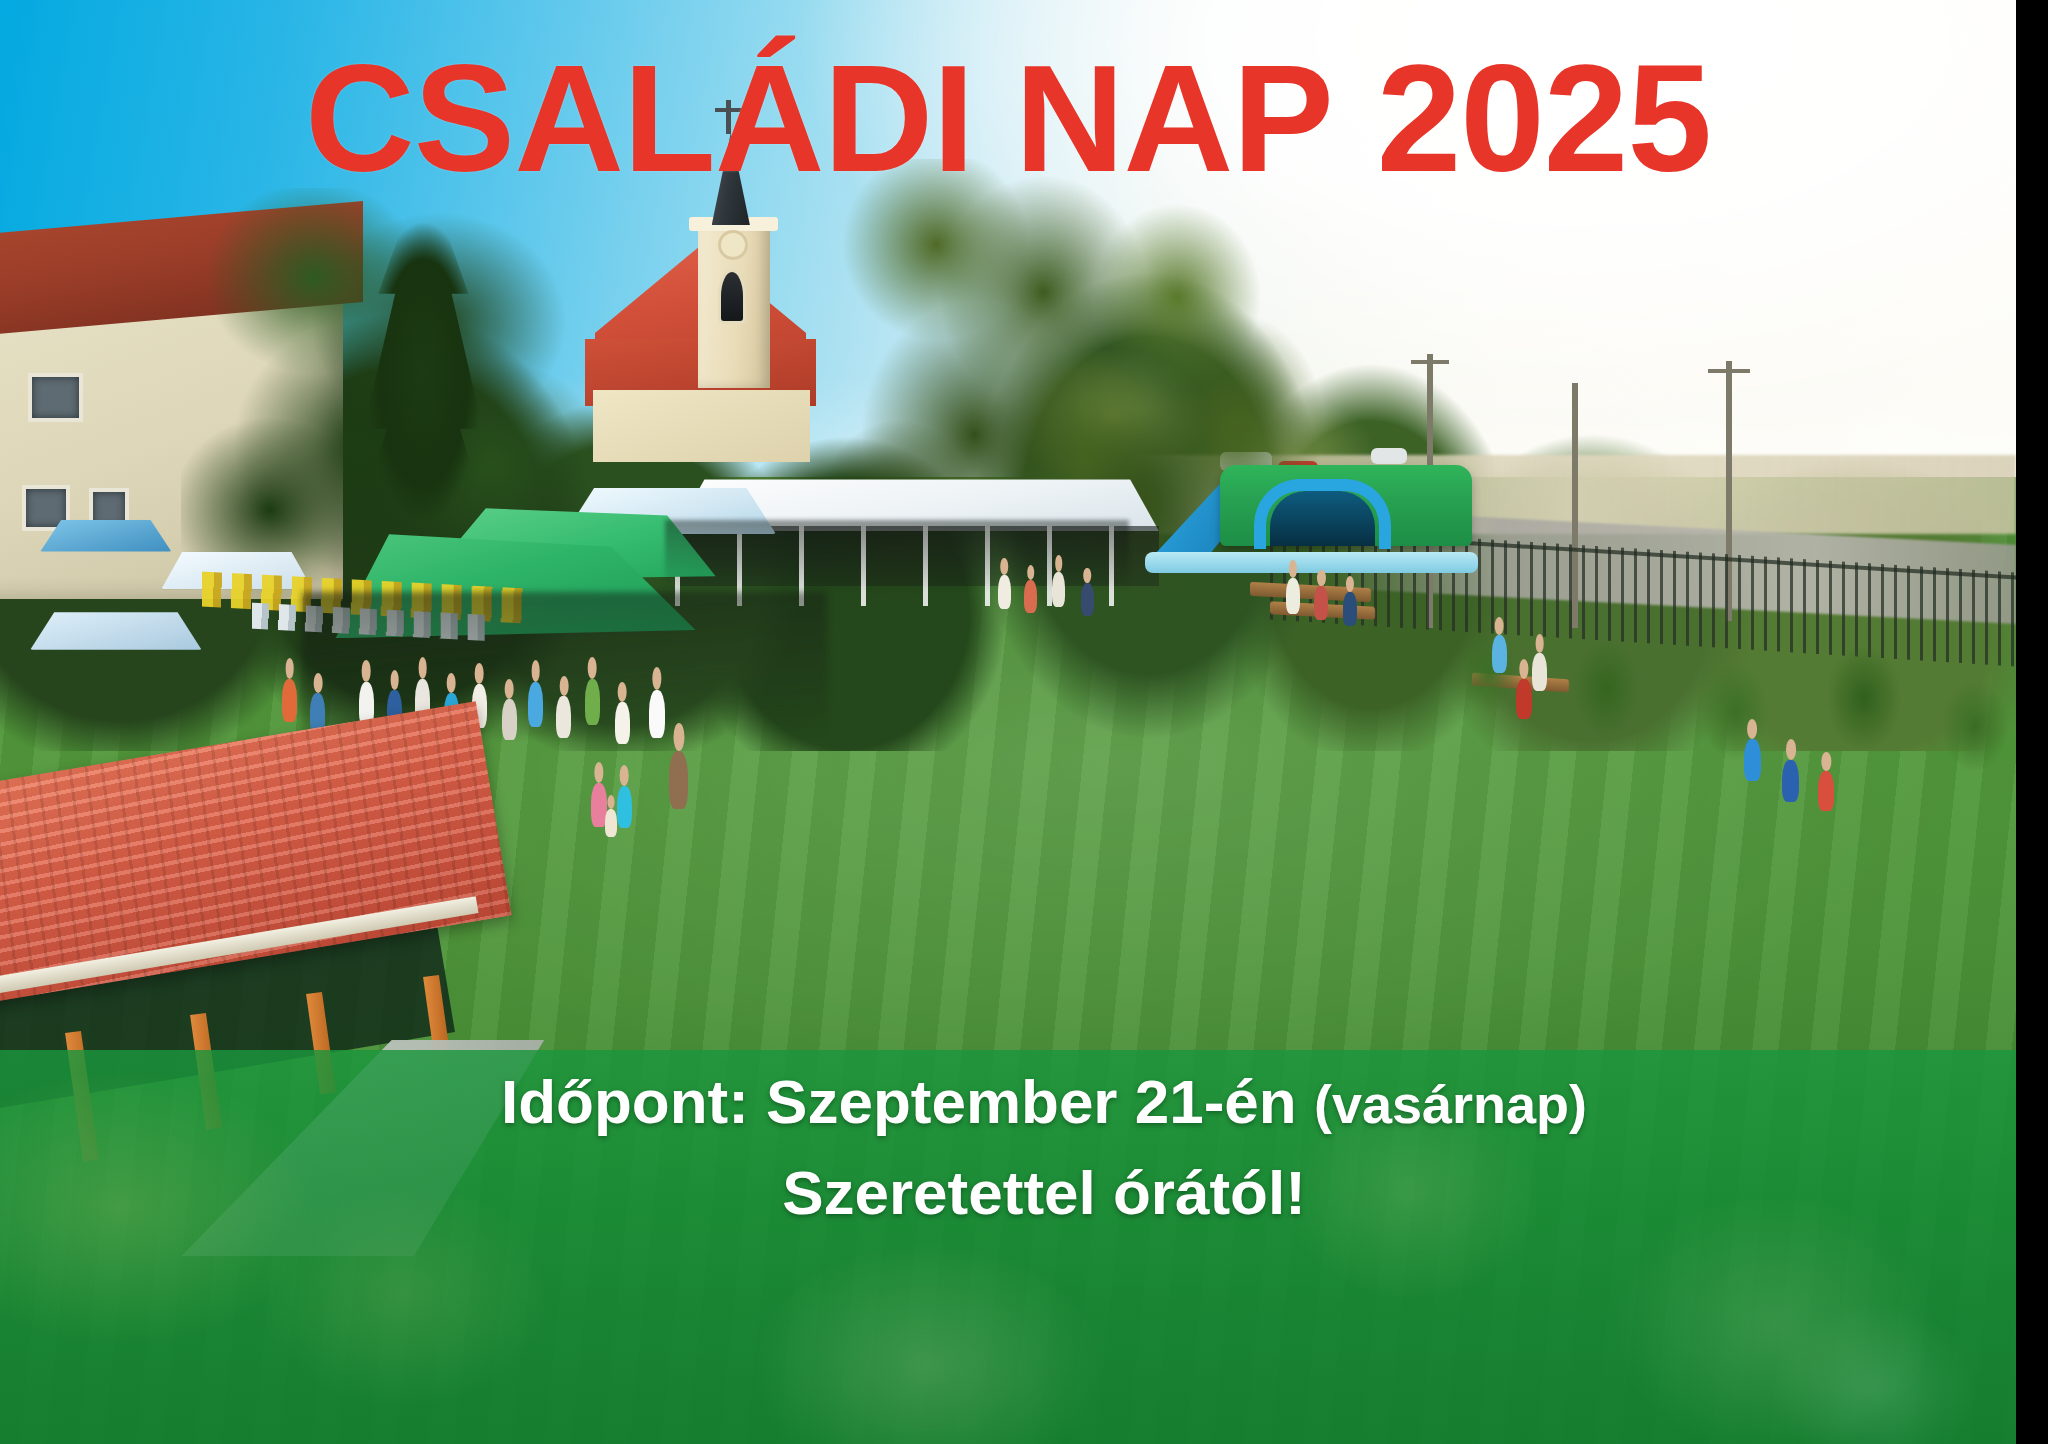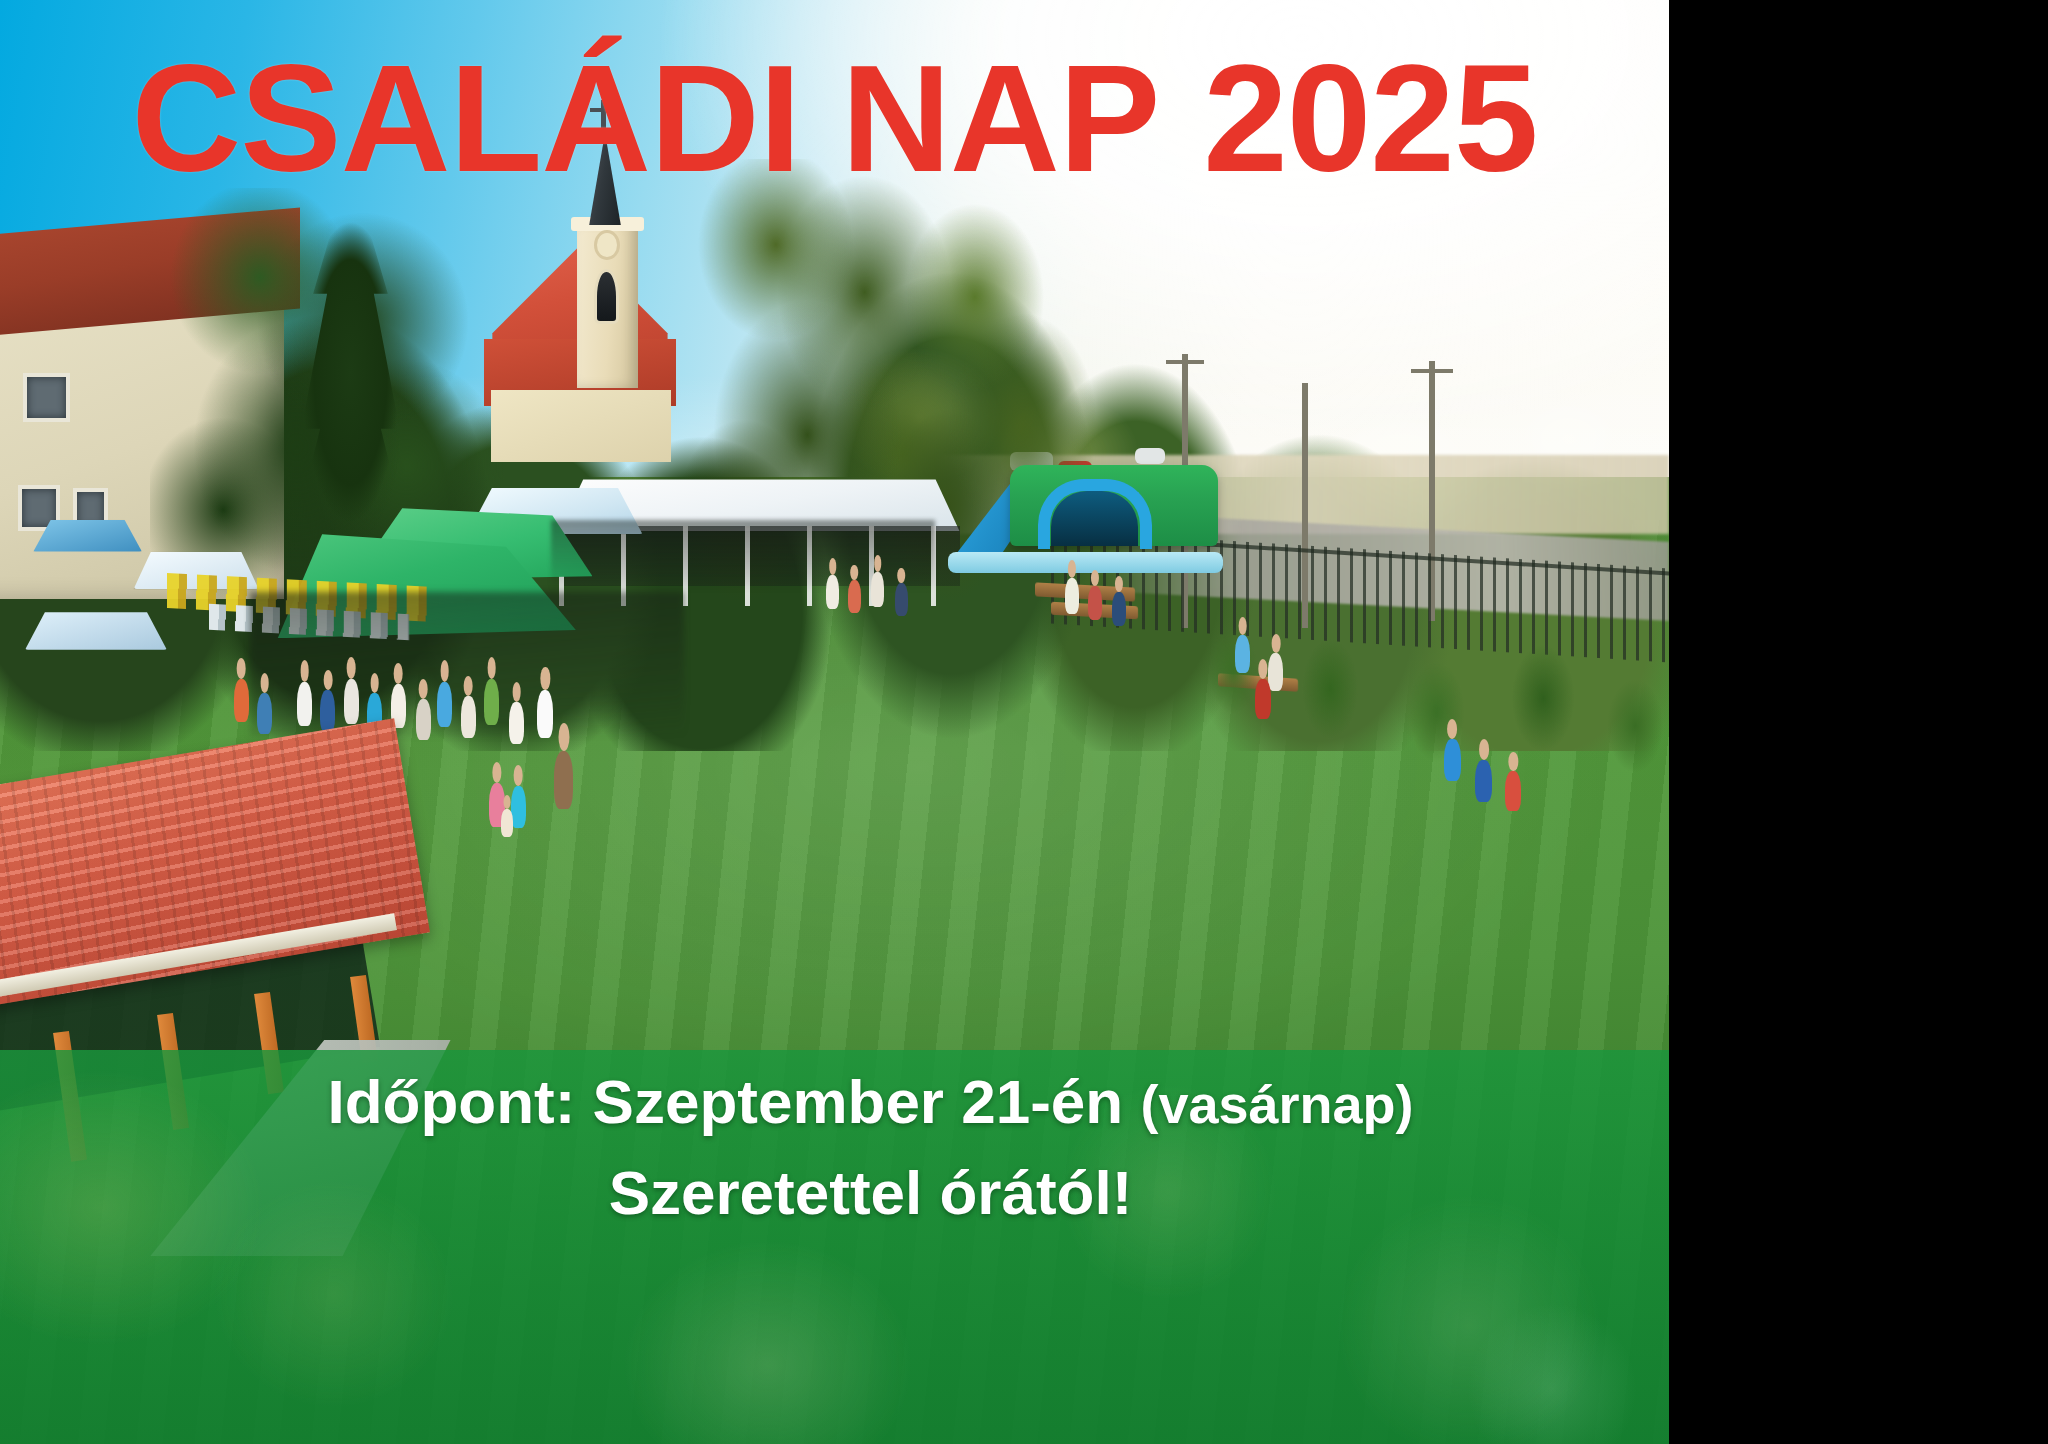--- a/index.html
+++ b/index.html
@@ -1,21 +1,21 @@
 <!DOCTYPE html>
 <html lang="hu"><head>
 <meta charset="utf-8">
 <title>Családi Nap 2025</title>
 <style>
   html,body{margin:0;padding:0;background:#000;}
   body{font-family:"Liberation Sans","DejaVu Sans",sans-serif;}
 
   .poster{
     position:relative;
-    width:1669px;height:1444px;
+    width:2016px;height:1444px;
     overflow:hidden;
     background:#cfe9f5;
     text-decoration:underline;
   }
 
   
   .photo{position:absolute;inset:0;overflow:hidden;}
 
   
   .sky{

